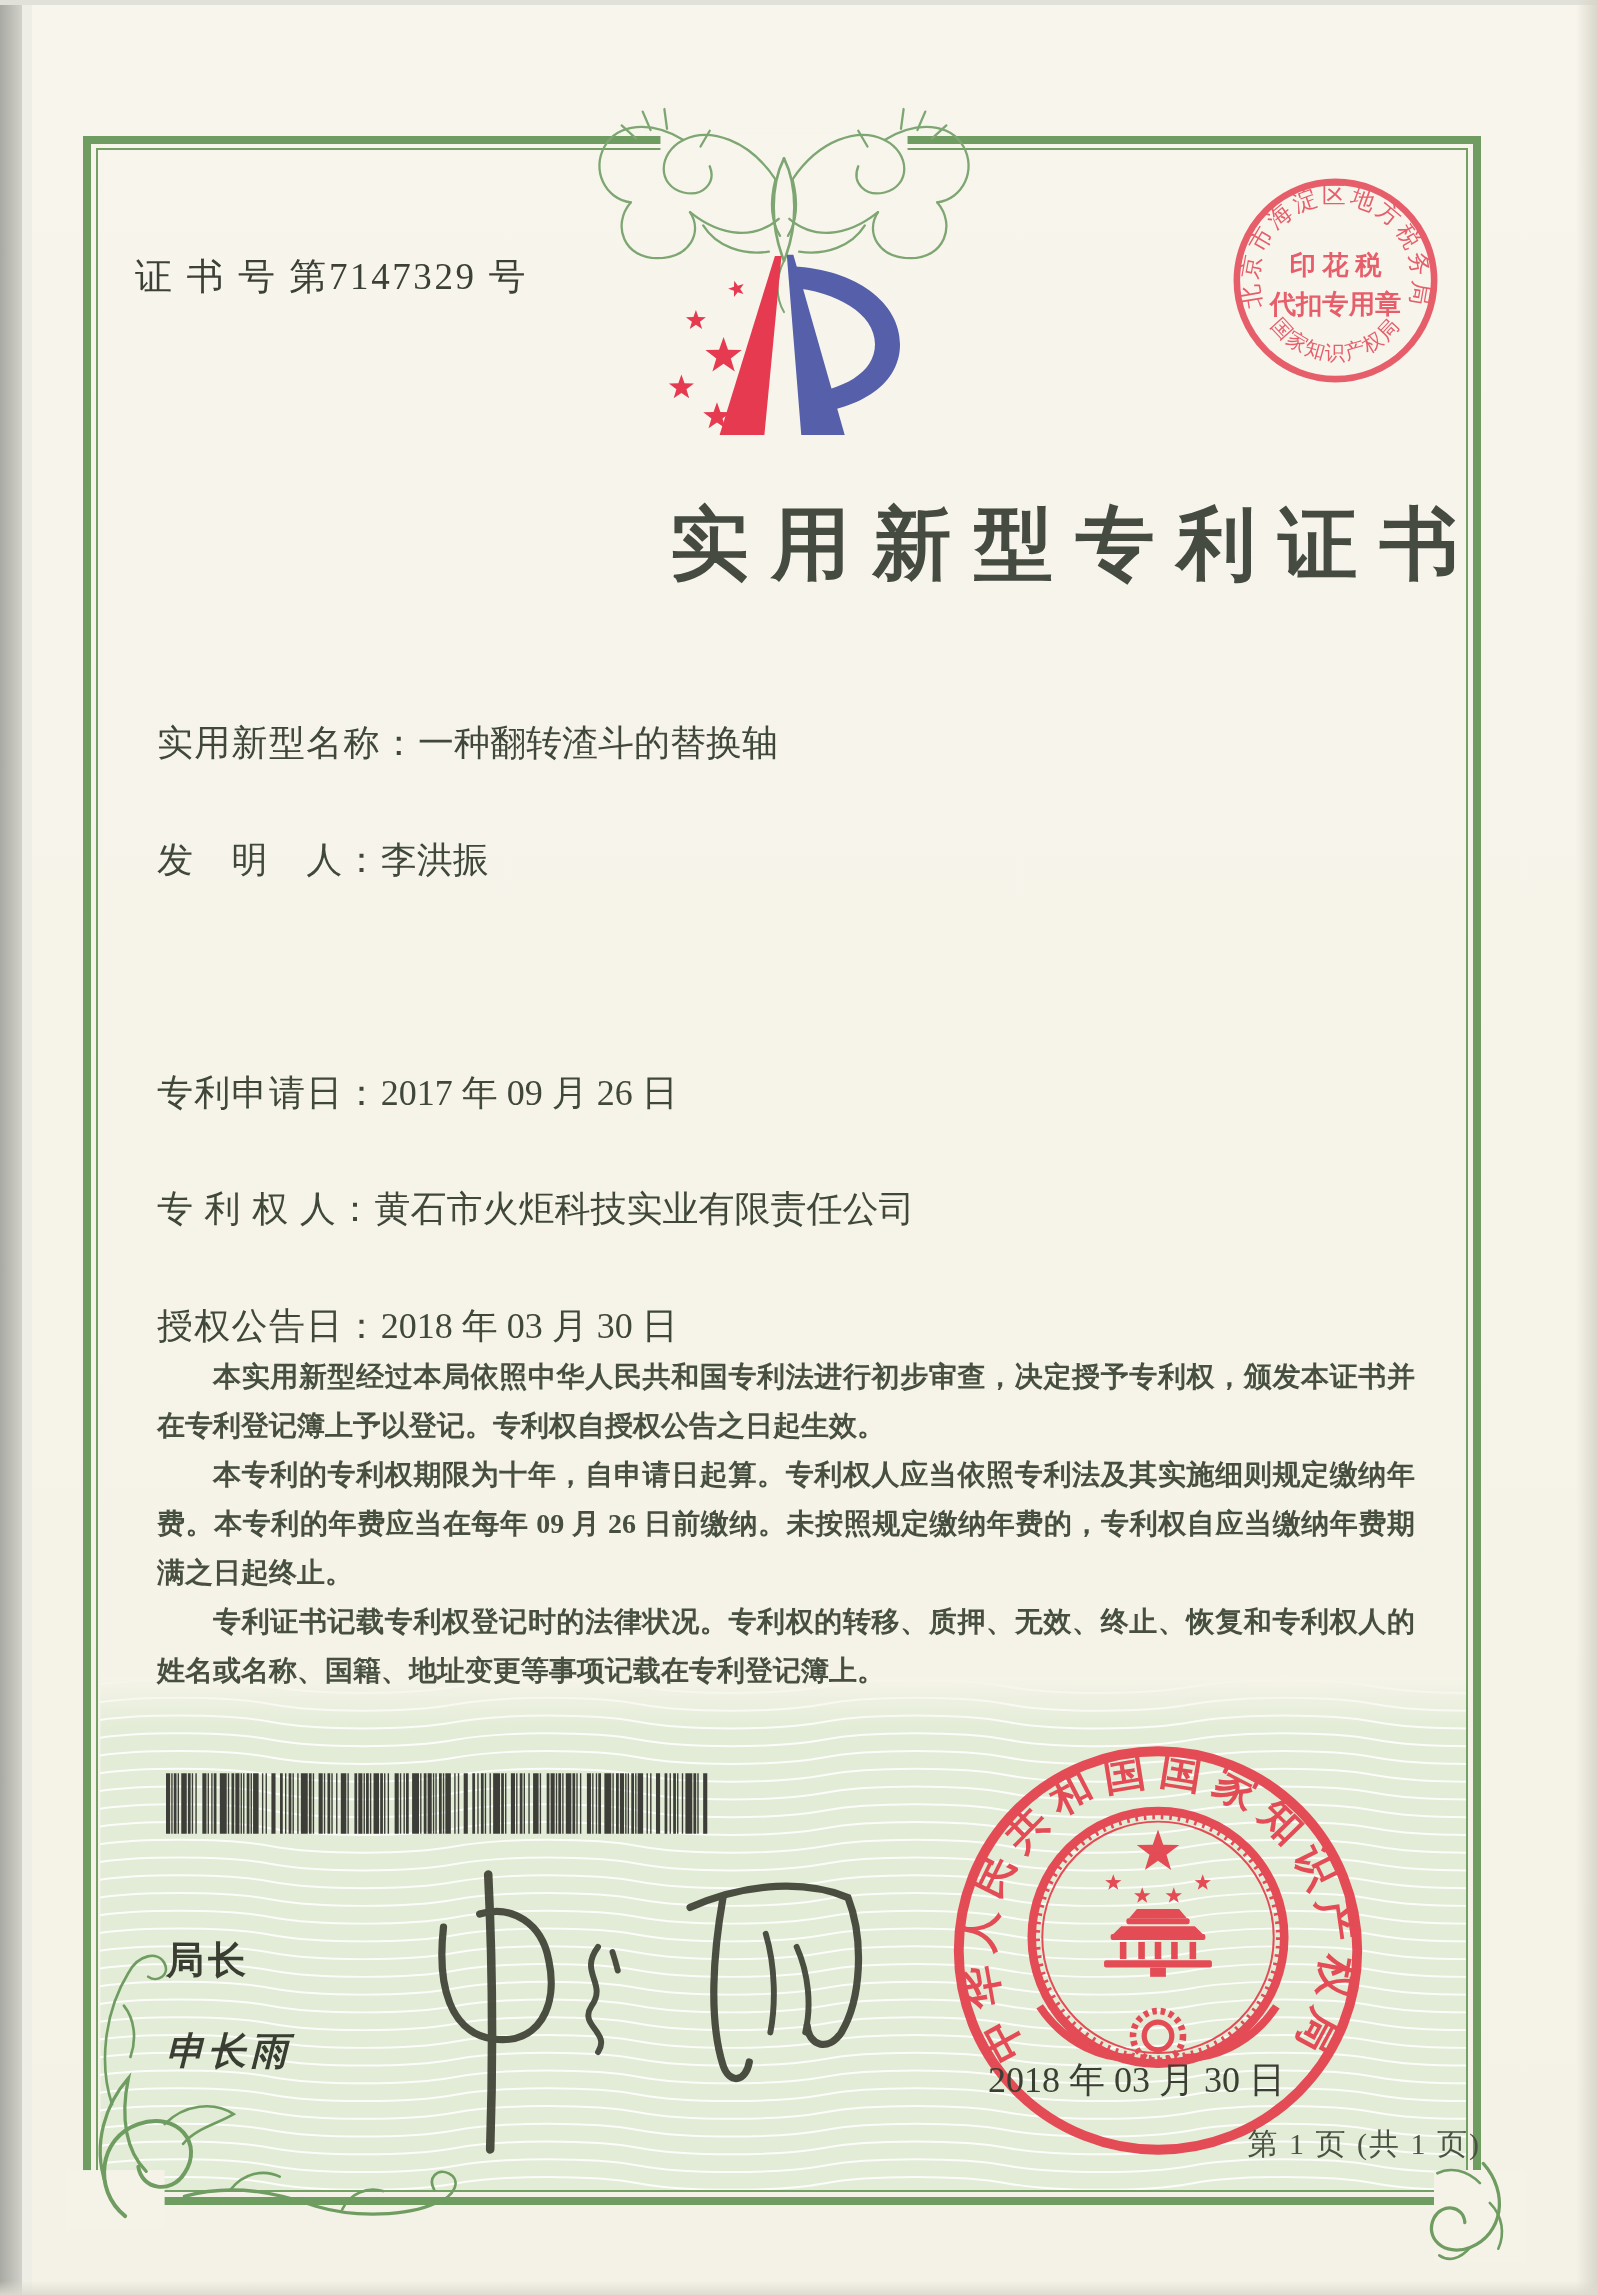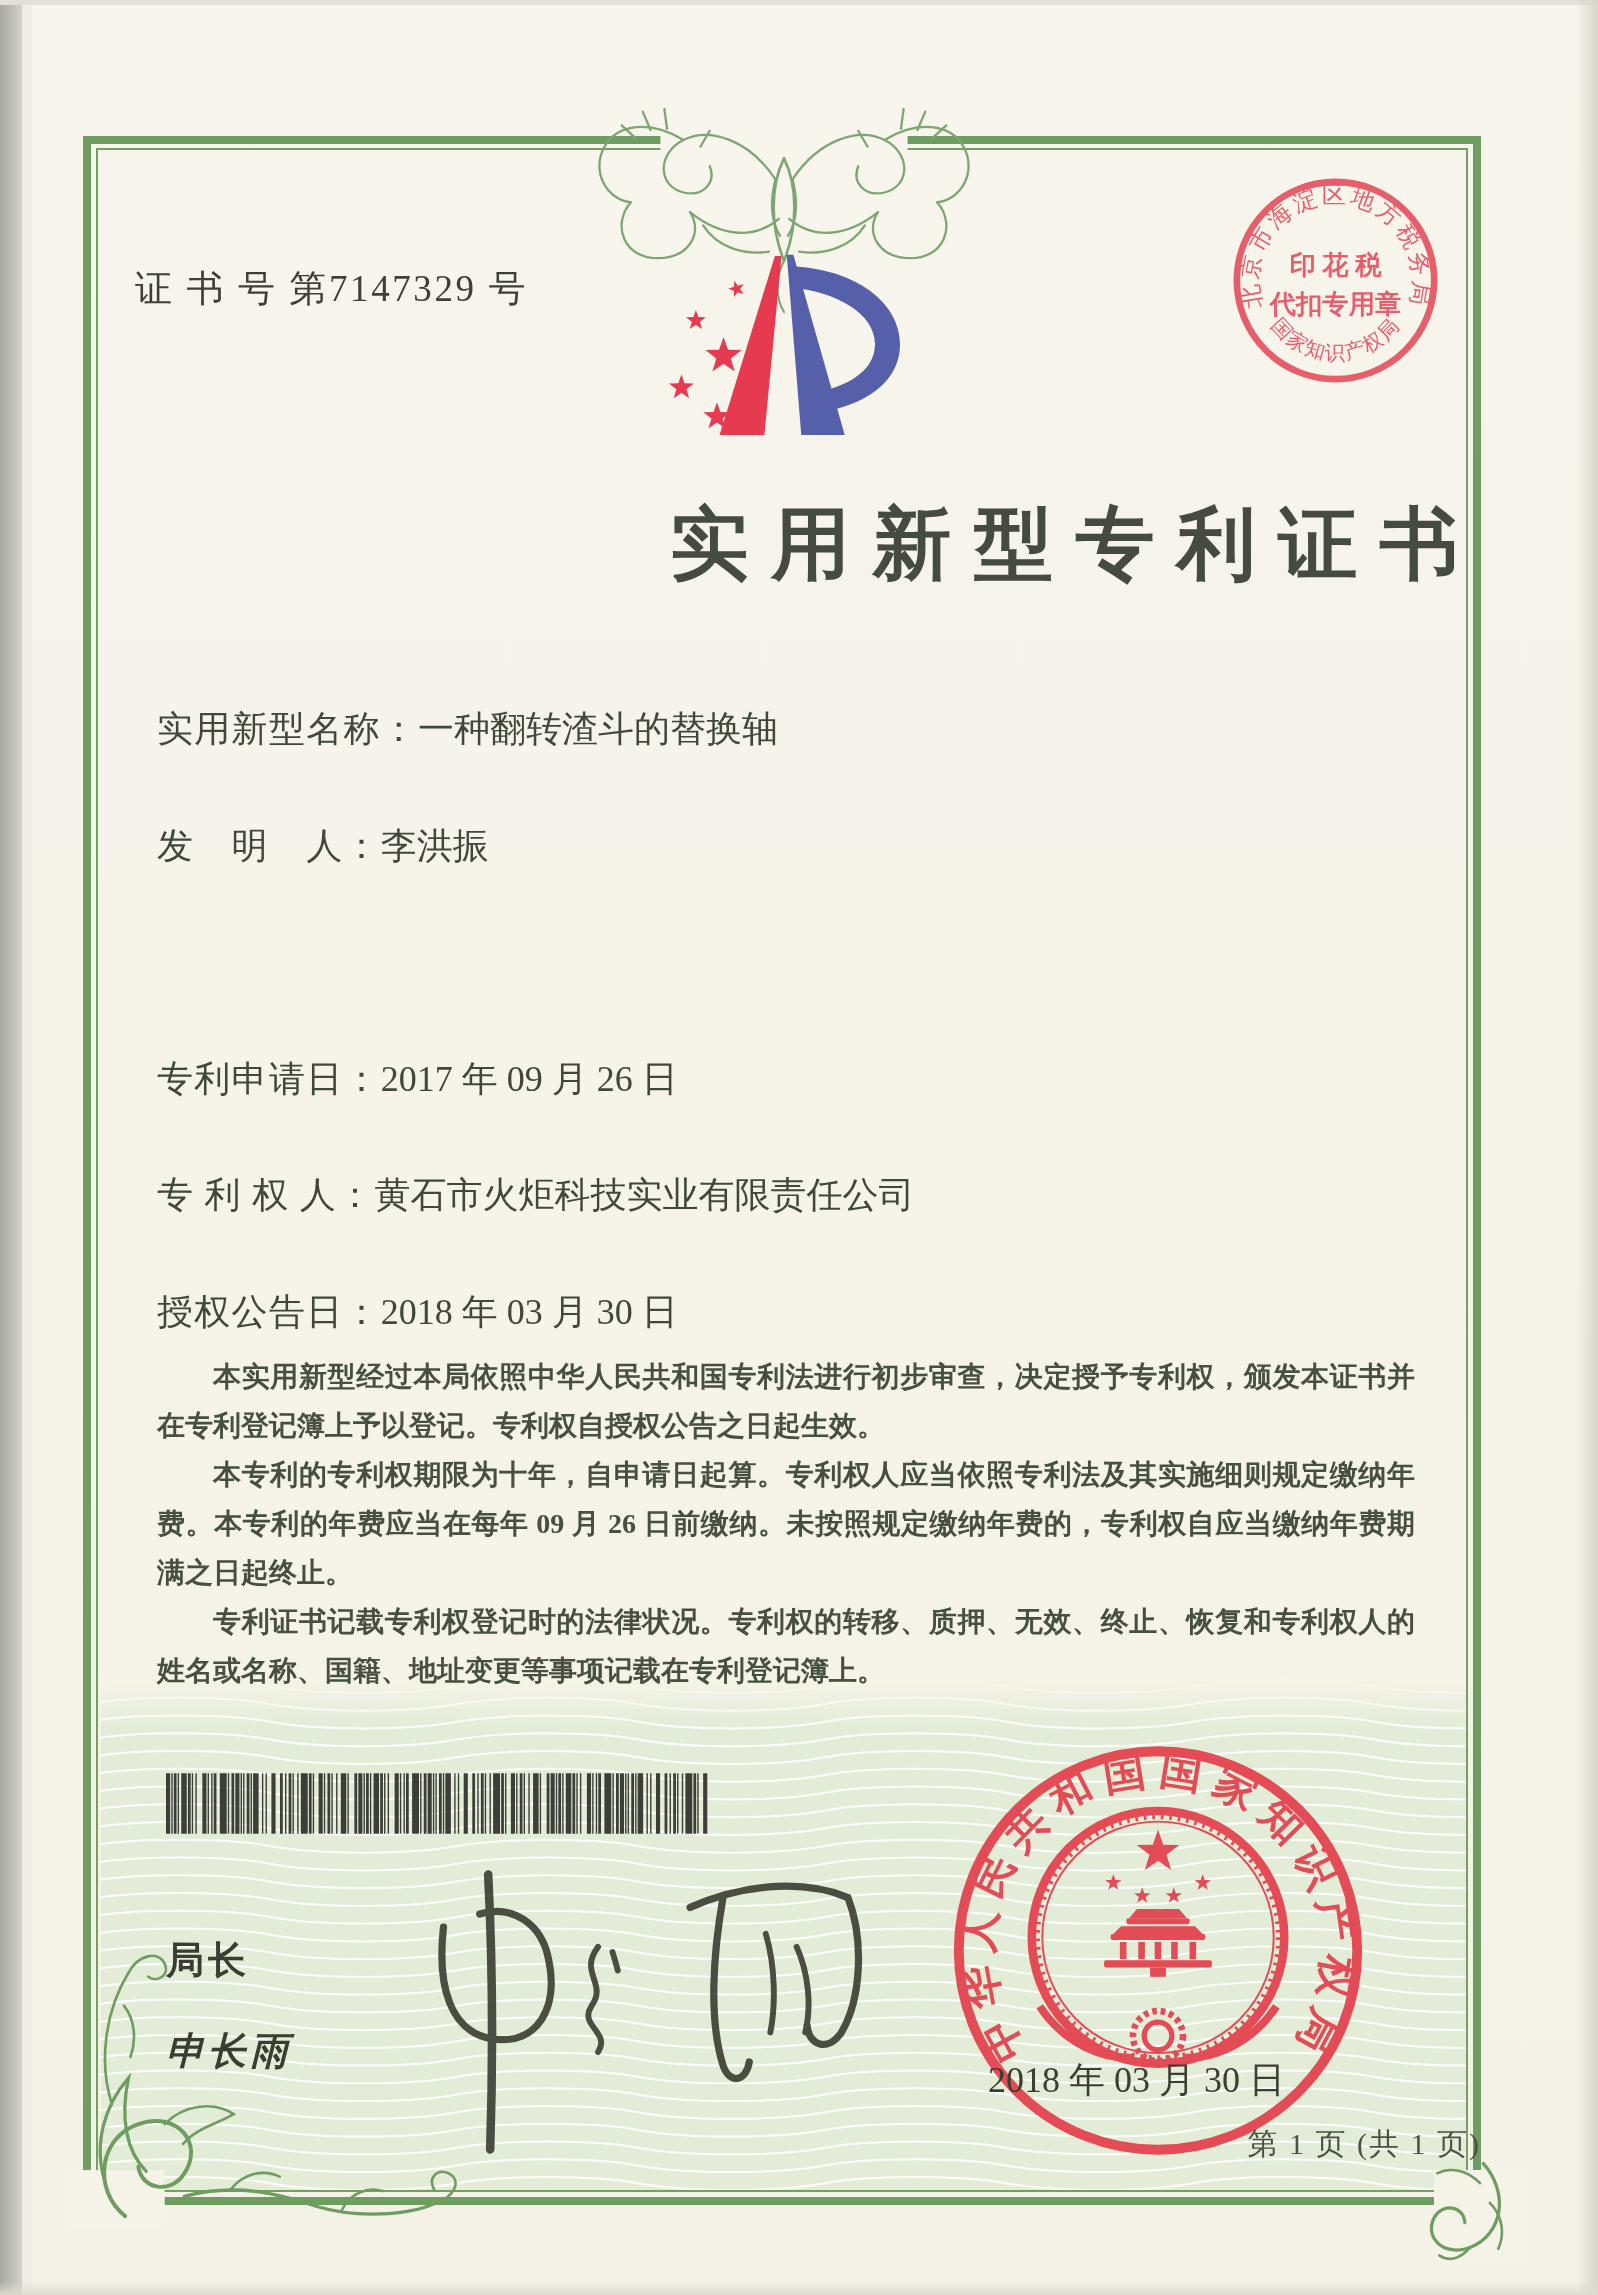--- a/index.html
+++ b/index.html
@@ -7,23 +7,23 @@
   .abs{position:absolute;}
   
   .scan-left{left:0;top:0;width:22.4px;height:2295px;background:linear-gradient(90deg,#a9a9a3,#d2d2cb);}
   .scan-left2{left:22.4px;top:0;width:9.2px;height:2295px;background:#efeee6;}
   .scan-top{left:0;top:0;width:1598px;height:4.6px;background:#e2e1d9;}
   .scan-right{left:1576px;top:0;width:22.4px;height:2295px;background:linear-gradient(90deg,rgba(0,0,0,0),#d8d6ca);}
   .scan-bottom{left:0;top:2281px;width:1598px;height:14.5px;background:linear-gradient(180deg,rgba(0,0,0,0),#dddbd0);}
   
   .frame-outer{left:83px;top:136px;width:1398px;height:2069px;border:8px solid #6f9c60;box-sizing:border-box;}
   .frame-inner{left:96px;top:148px;width:1372px;height:2044px;border:2.6px solid #74a065;box-sizing:border-box;}
-  .cert-number{left:135px;top:264px;font-size:37px;letter-spacing:2.6px;color:#3c4037;white-space:nowrap;}
+  .cert-number{left:135px;top:252px;font-size:37px;letter-spacing:2.6px;color:#3c4037;white-space:nowrap;}
   .title{left:84px;top:492px;width:1397px;text-align:right;font-size:79px;font-weight:700;letter-spacing:22.4px;text-indent:22.4px;color:#454b41;white-space:nowrap;}
-  .field-row{left:157px;font-size:36px;color:#3f483b;white-space:nowrap;}
+  .field-row{left:157px;font-size:36px;color:#3f483b;white-space:nowrap;margin-top:14px;}
   .field-row .lab{letter-spacing:1.3px;}
   .f0{top:705px;} .f1{top:822px;} .f2{top:939px;} .f3{top:1055px;} .f4{top:1171px;} .f5{top:1288px;}
   .body-text{left:157px;top:1352px;width:1258px;font-size:28px;line-height:49px;color:#475040;text-align:justify;font-weight:bold;}
   .body-text p{margin:0;text-indent:2em;}
   .waves-fade{left:100px;top:1676px;width:1367px;height:55px;background:linear-gradient(180deg,#f6f4e9,rgba(246,244,233,0));}
   .director-label{left:166px;top:1935px;font-size:38px;font-weight:700;color:#3a3e32;letter-spacing:4px;}
   .director-name{left:166px;top:2026px;font-size:38px;font-weight:700;color:#3a3e32;letter-spacing:4px;font-style:italic;}
   .seal-date{left:946px;top:2056px;width:381px;text-align:center;font-size:36px;color:#3b3e33;white-space:nowrap;}
   .footer{left:84px;top:2124px;width:1397px;text-align:right;font-size:30px;color:#4a5244;letter-spacing:2px;}
   svg text{font-family:"Liberation Serif","DejaVu Serif",serif;}

